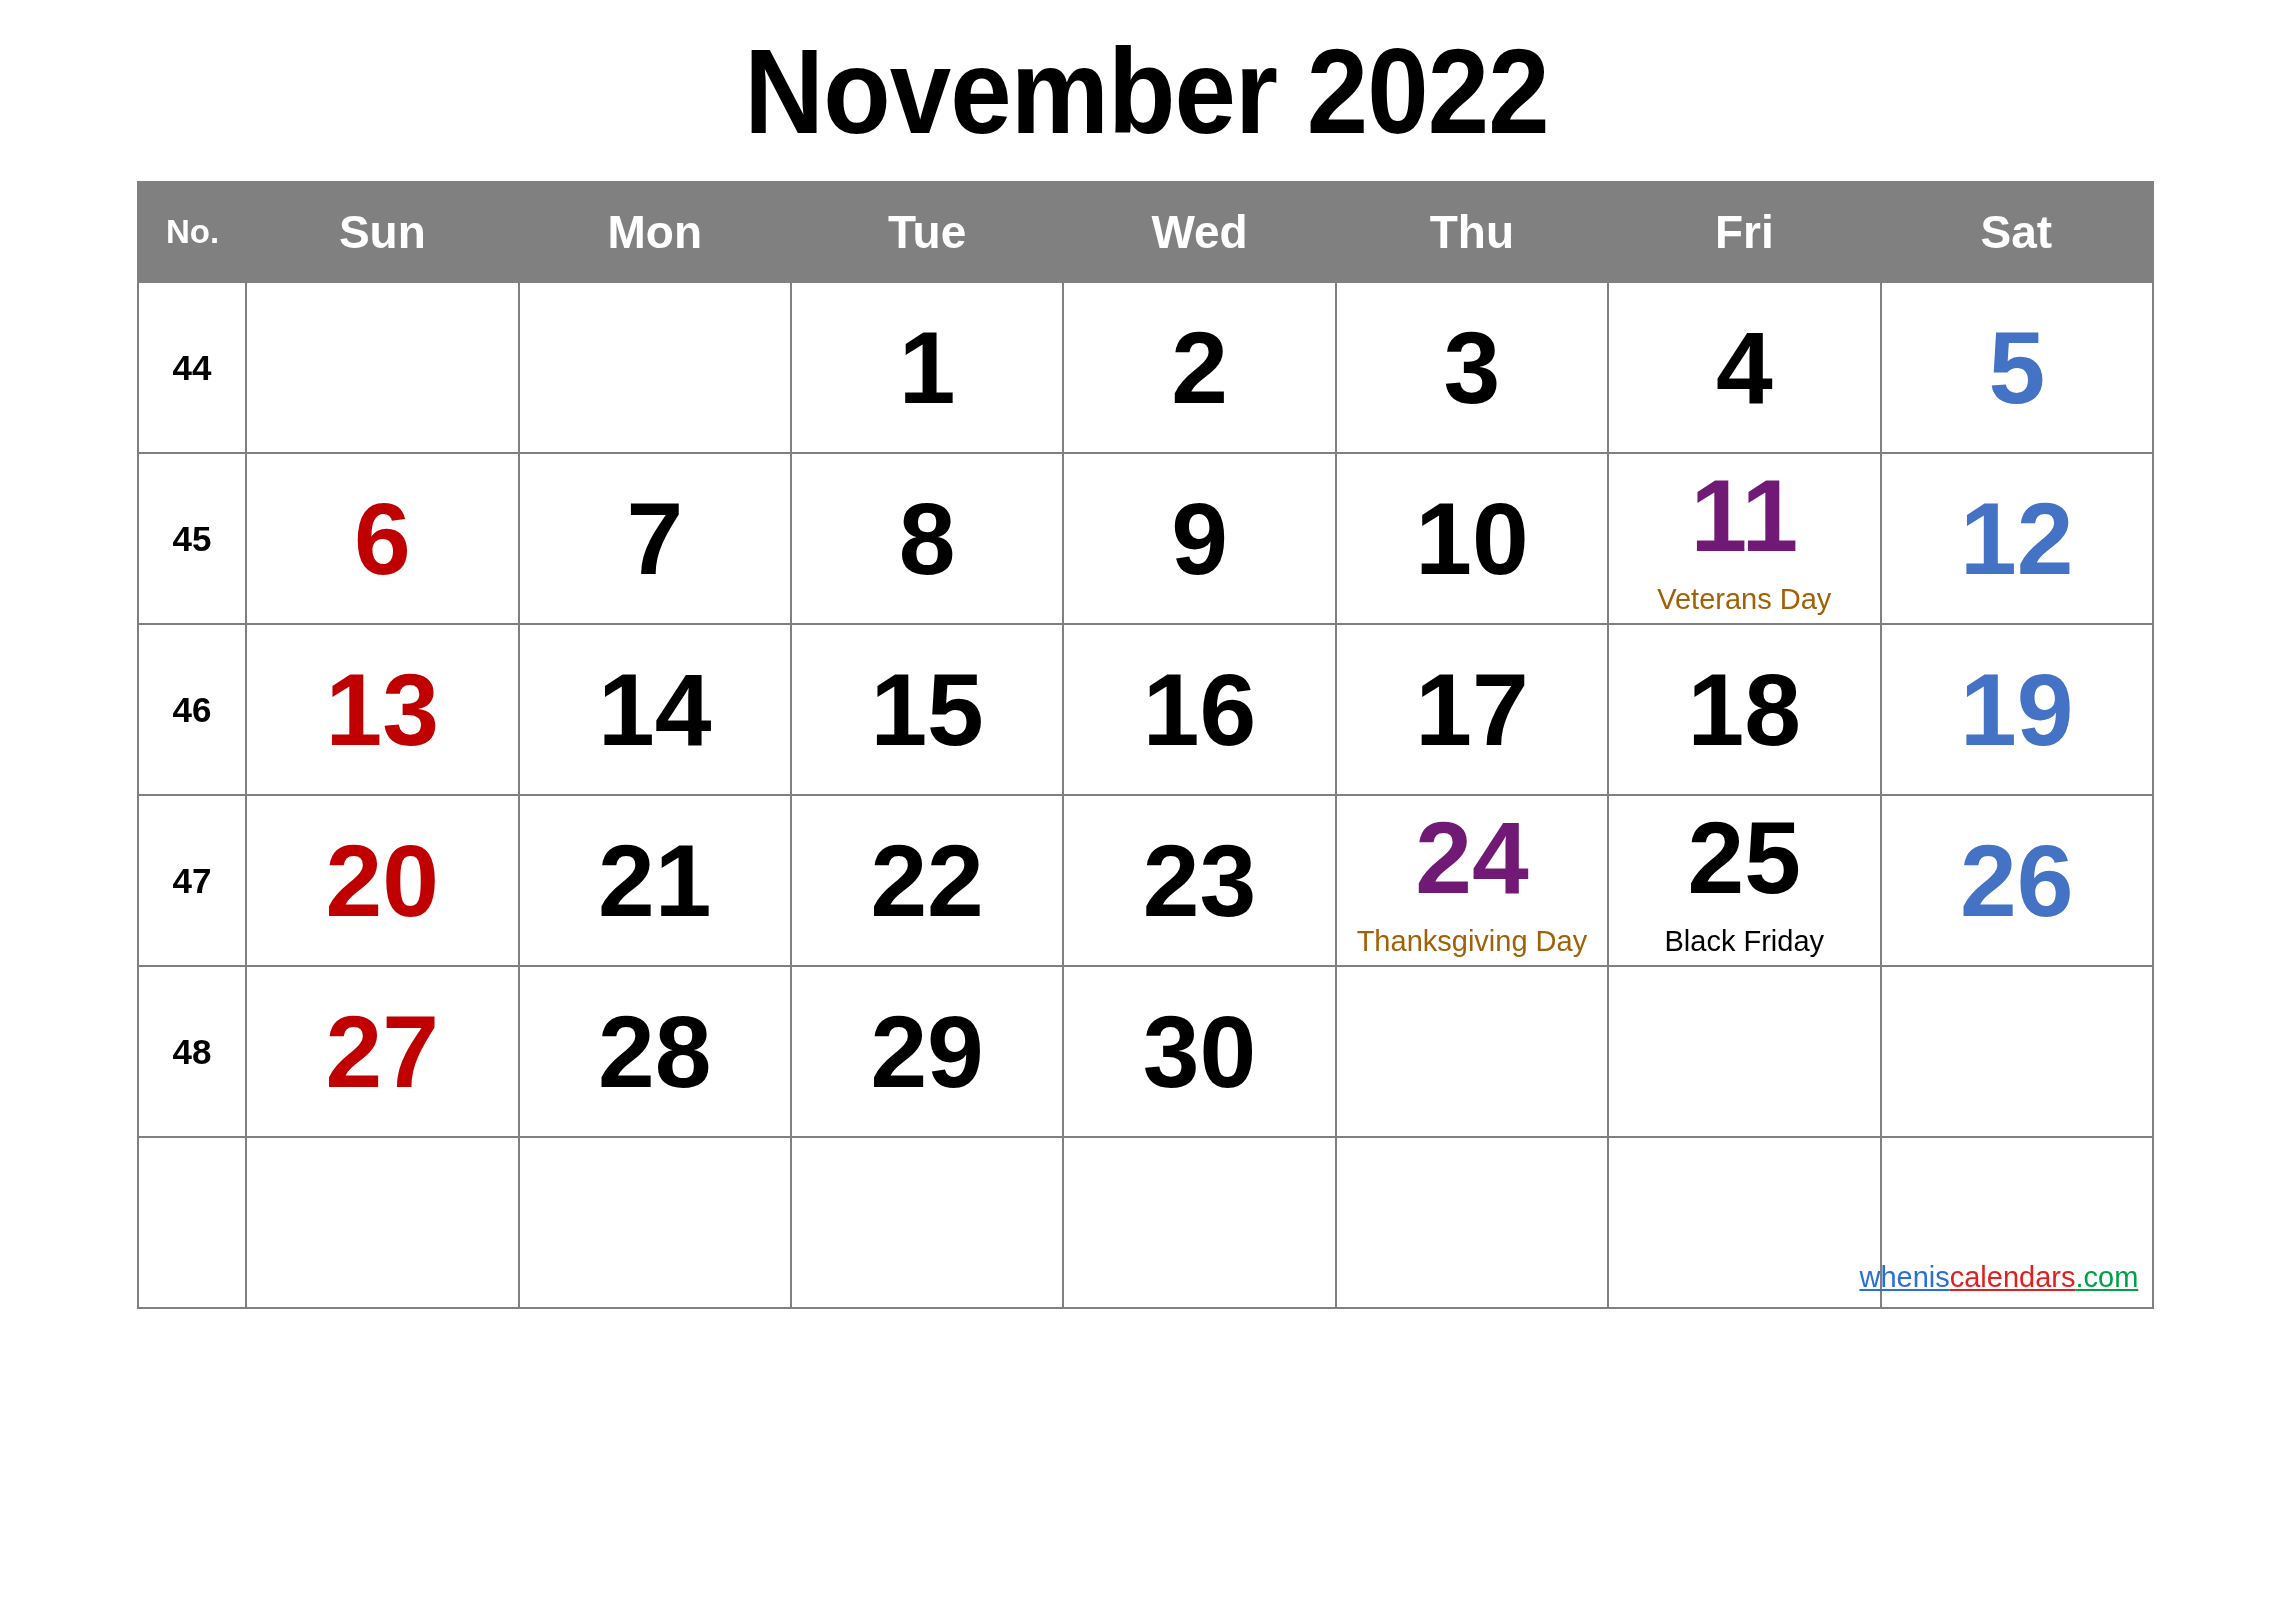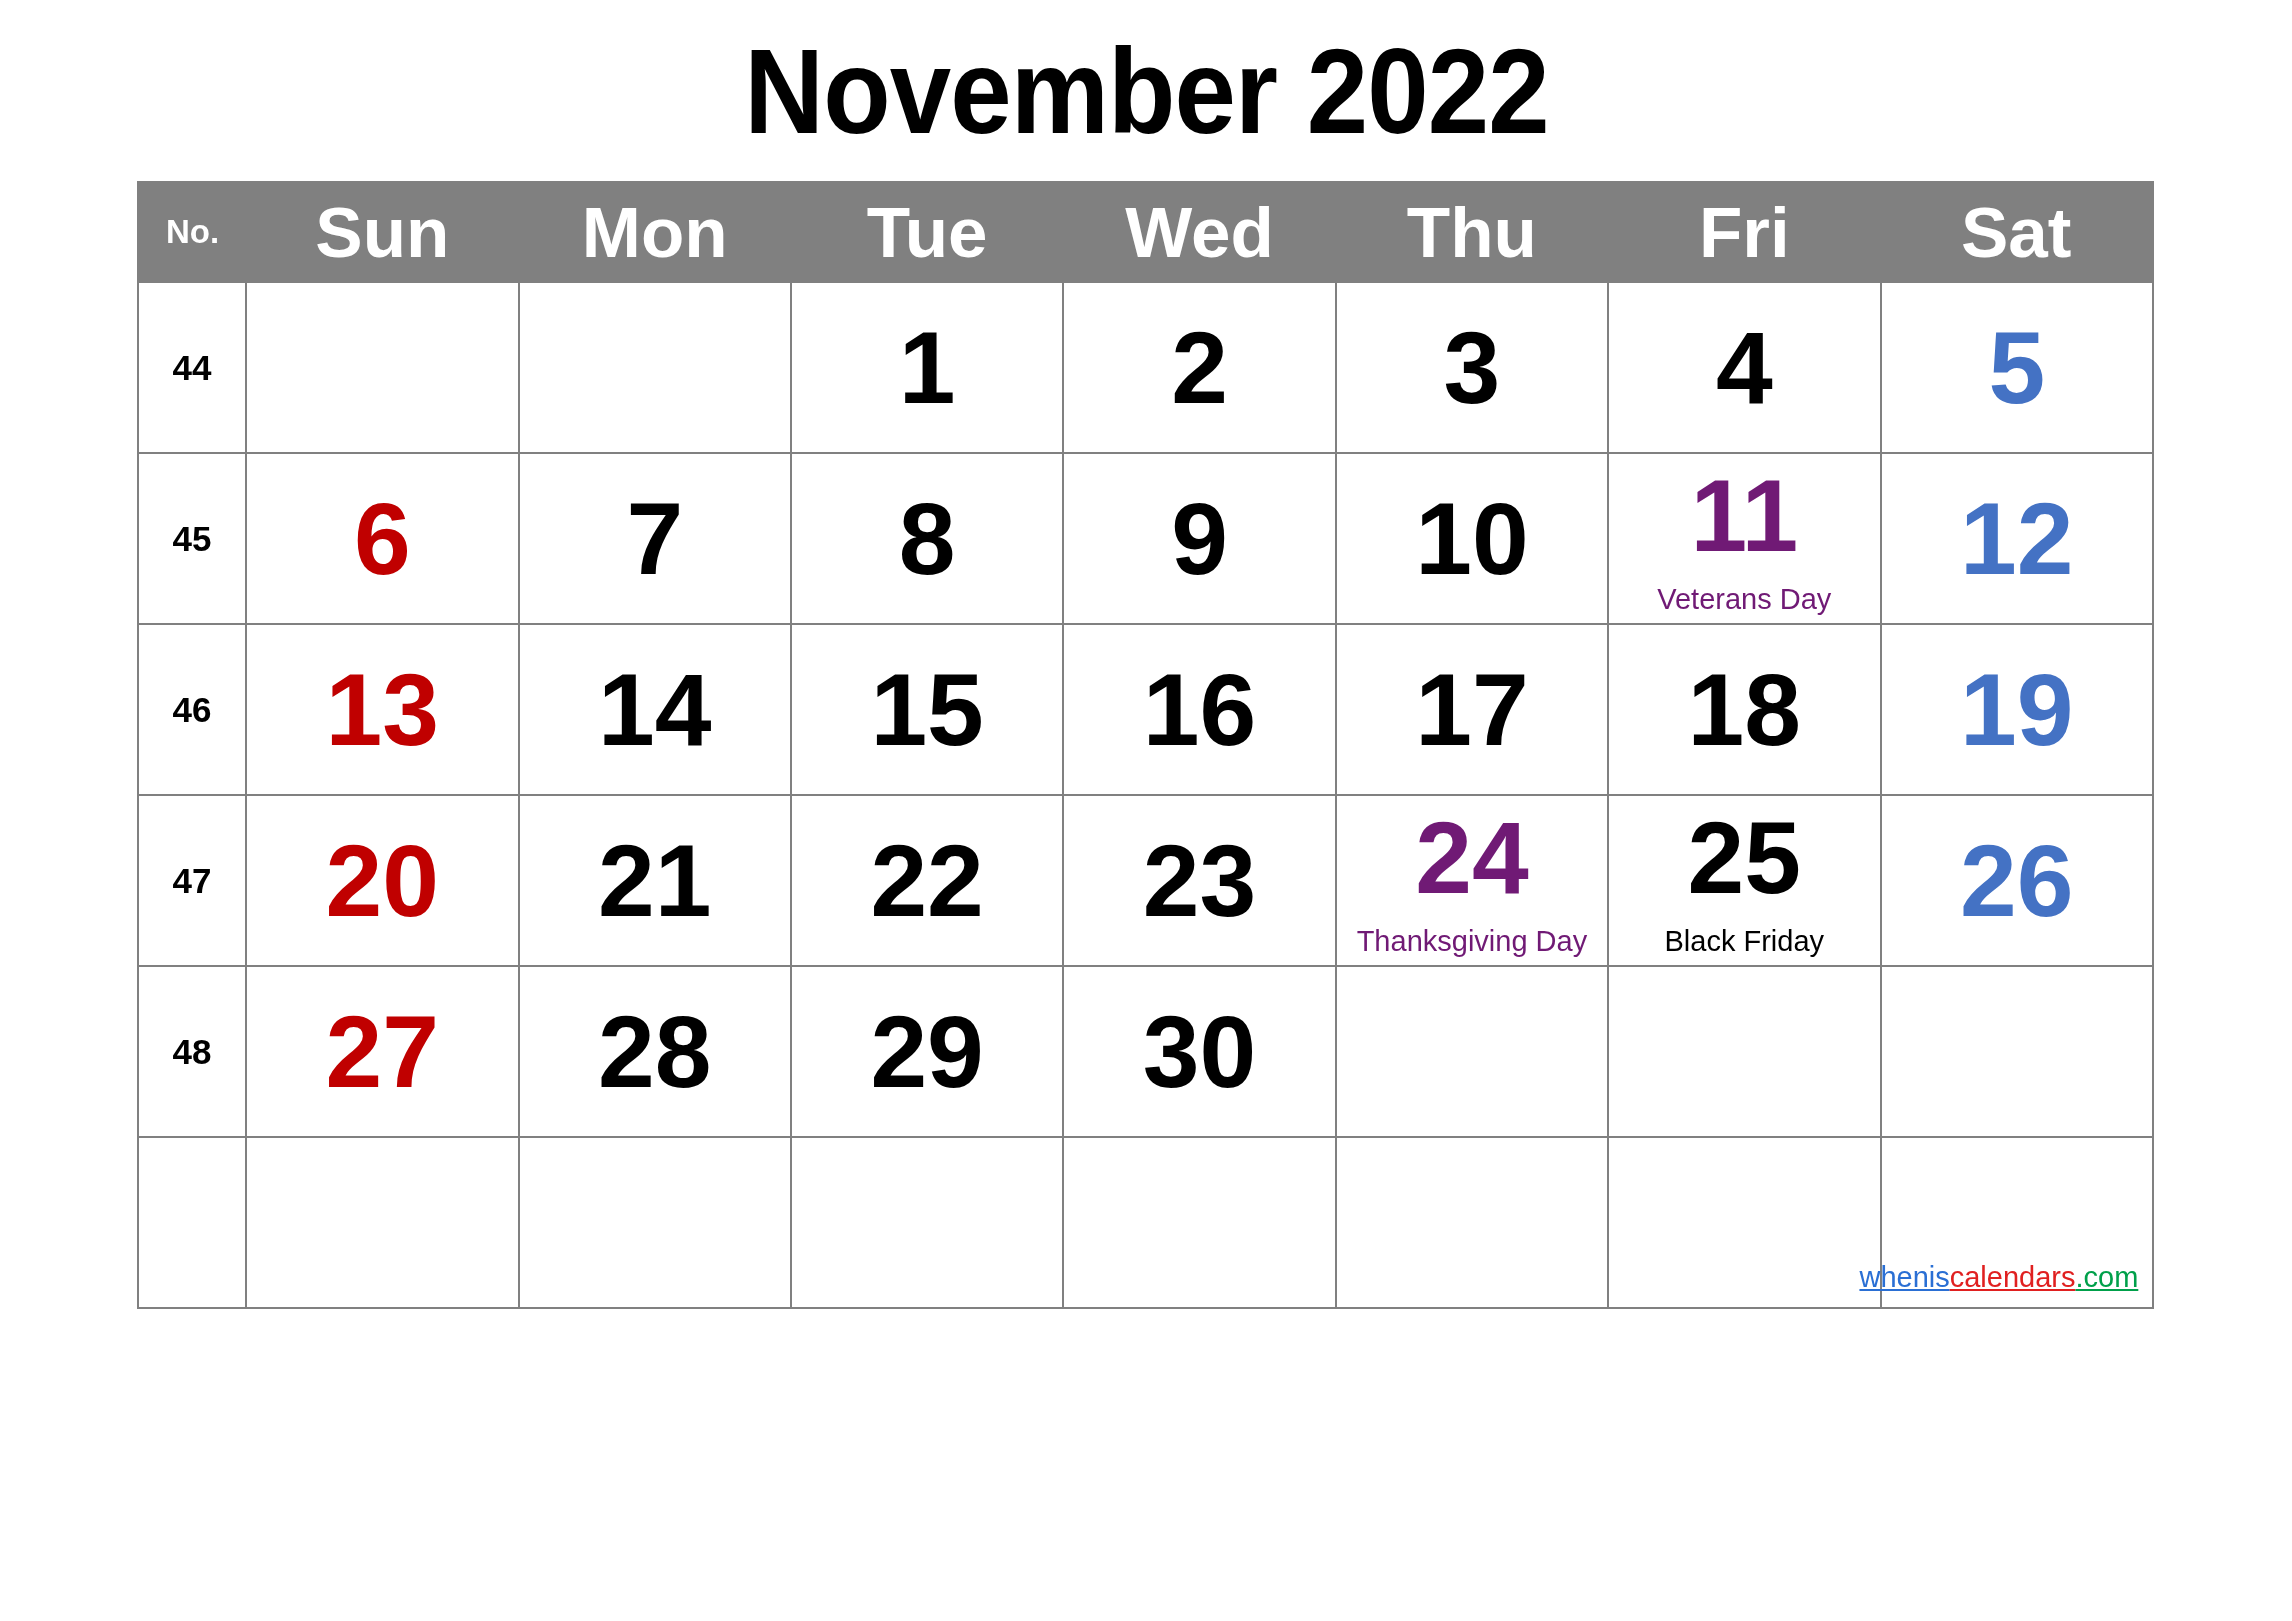--- a/index.html
+++ b/index.html
@@ -68,21 +68,21 @@
     height: 98px;
     vertical-align: middle;
     font-family: "Liberation Sans Narrow", "Liberation Sans", sans-serif;
     font-weight: bold;
   }
   th.th-no {
     font-size: 33px;
     text-align: center;
   }
   th.th-dow {
-    font-size: 71px;
+    font-size: 46px;
     text-align: center;
     letter-spacing: 0px;
   }
 
   
   tbody td {
     border: 2px solid #808080;
     padding: 0;
     height: 169px;
     vertical-align: middle;
@@ -123,21 +123,21 @@
   }
   .daynum.sun   { color: #C00000; }
   .daynum.sat   { color: #4472C4; }
   .daynum.holi  { color: #701a75; }
 
   .daynote {
     font-family: "Liberation Sans Narrow", "Liberation Sans", sans-serif;
     font-weight: normal;
     font-size: 29px;
     line-height: 33px;
-    color: #701a75;
+    color: #a16207;
     margin-top: 13.7px;
     white-space: nowrap;
   }
   .daynote.black { color: #000000; }
 
   td.day.empty .day-inner { }
 
   
   tbody tr.spacer td { height: 155px; }
 

